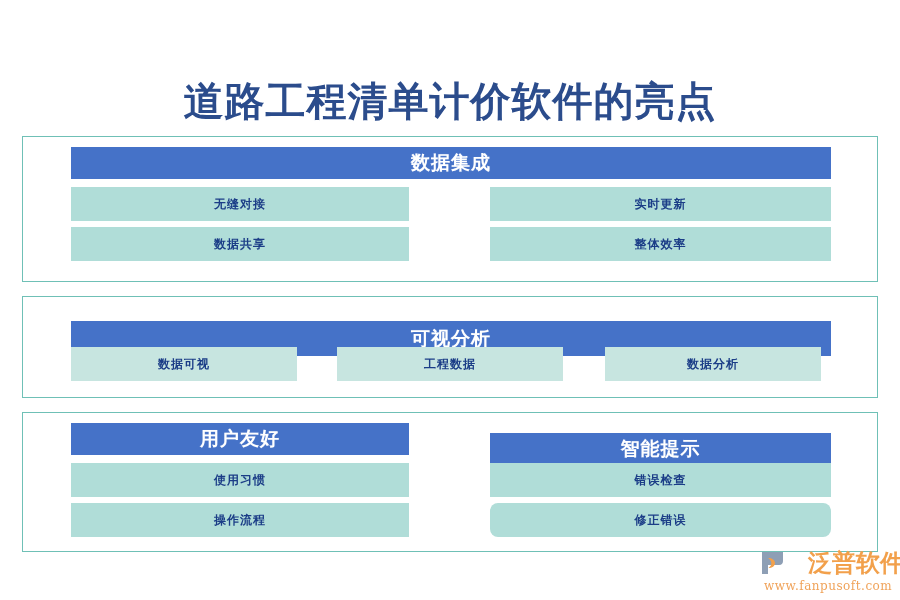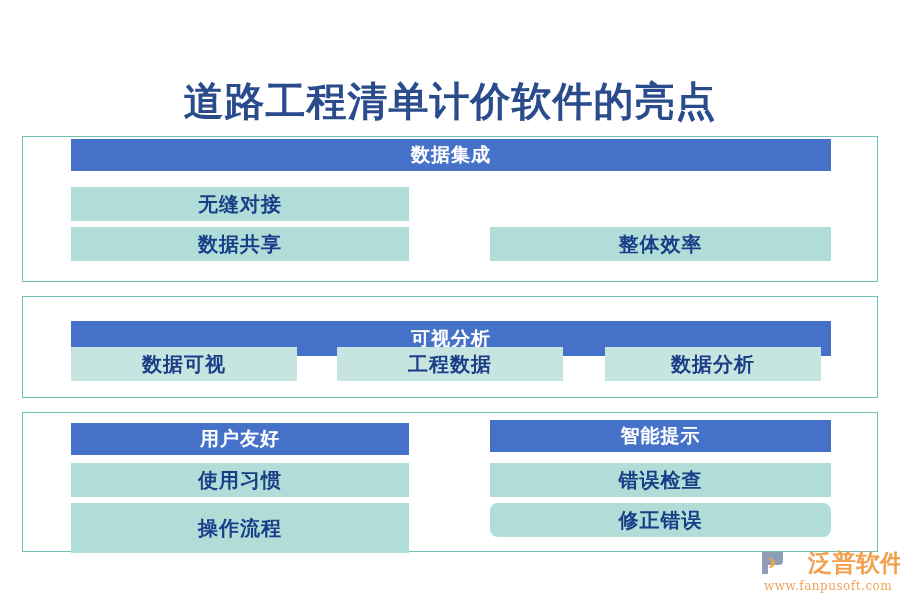--- a/index.html
+++ b/index.html
@@ -62,48 +62,48 @@
     display: flex;
     align-items: center;
     justify-content: center;
     font-family: "DejaVu Serif", "Liberation Serif", serif;
     text-shadow: 0 0 1px rgba(255,255,255,0.25);
   }
   .cell {
     position: absolute;
     background: #b0ddd8;
     color: #1b3d87;
-    font-size: 20px;
+    font-size: 12px;
     font-weight: bold;
     letter-spacing: 1px;
     display: flex;
     align-items: center;
     justify-content: center;
     font-family: "DejaVu Serif", "Liberation Serif", serif;
   }
   .cell.light { background: #c7e5e0; }
 
   
-  #s1-head   { left: 48px;  top: 2px;  width: 760px; height: 32px; }
+  #s1-head   { left: 48px;  top: 10px;  width: 760px; height: 32px; }
   #s1-c0     { left: 48px;  top: 50px;  width: 338px; height: 34px; }
   #s1-c1     { left: 467px; top: 50px;  width: 341px; height: 34px; }
   #s1-c2     { left: 48px;  top: 90px;  width: 338px; height: 34px; }
   #s1-c3     { left: 467px; top: 90px;  width: 341px; height: 34px; }
 
   
   #s2-head   { left: 48px;  top: 24px;  width: 760px; height: 35px; }
   #s2-c0     { left: 48px;  top: 50px;  width: 226px; height: 34px; }
   #s2-c1     { left: 314px; top: 50px;  width: 226px; height: 34px; }
   #s2-c2     { left: 582px; top: 50px;  width: 216px; height: 34px; }
 
   
   #s3a-head  { left: 48px;  top: 10px;  width: 338px; height: 32px; }
   #s3a-c0    { left: 48px;  top: 50px;  width: 338px; height: 34px; }
-  #s3a-c1    { left: 48px;  top: 90px;  width: 338px; height: 50px; }
-  #s3b-head  { left: 467px; top: 7px;  width: 341px; height: 32px; }
+  #s3a-c1    { left: 48px;  top: 90px;  width: 338px; height: 34px; }
+  #s3b-head  { left: 467px; top: 20px;  width: 341px; height: 32px; }
   #s3b-c0    { left: 467px; top: 50px;  width: 341px; height: 34px; }
   #s3b-c1    { left: 467px; top: 90px;  width: 341px; height: 34px; border-radius: 8px; }
 
   
   .logo {
     position: absolute;
     left: 758px;
     top: 548px;
     width: 136px;
     height: 46px;
@@ -143,20 +143,21 @@
 </head>
 <body>
 
 <div id="page">
 
   <div class="page-title">道路工程清单计价软件的亮点</div>
 
   <div class="section" id="section-1">
     <div class="head-bar" id="s1-head">数据集成</div>
     <div class="cell" id="s1-c0">无缝对接</div>
+    <div class="cell" id="s1-c1">实时更新</div>
     <div class="cell" id="s1-c2">数据共享</div>
     <div class="cell" id="s1-c3">整体效率</div>
   </div>
 
   <div class="section" id="section-2">
     <div class="head-bar" id="s2-head">可视分析</div>
     <div class="cell light" id="s2-c0">数据可视</div>
     <div class="cell light" id="s2-c1">工程数据</div>
     <div class="cell light" id="s2-c2">数据分析</div>
   </div>

